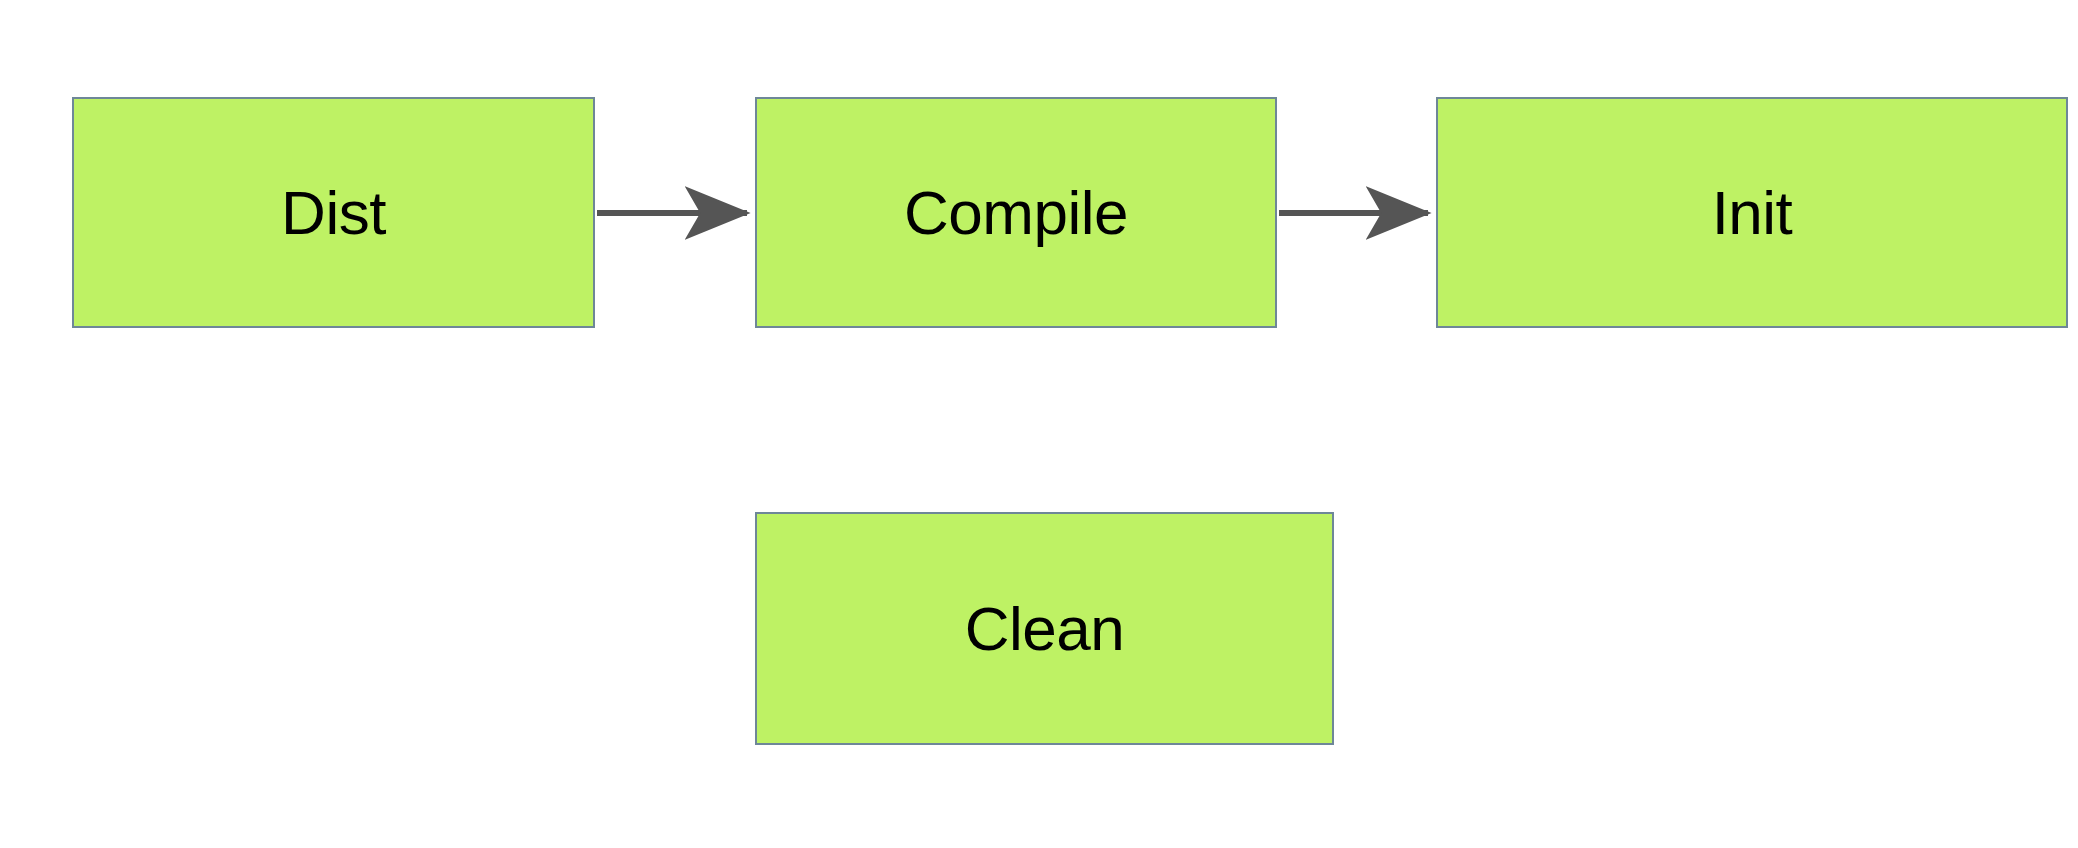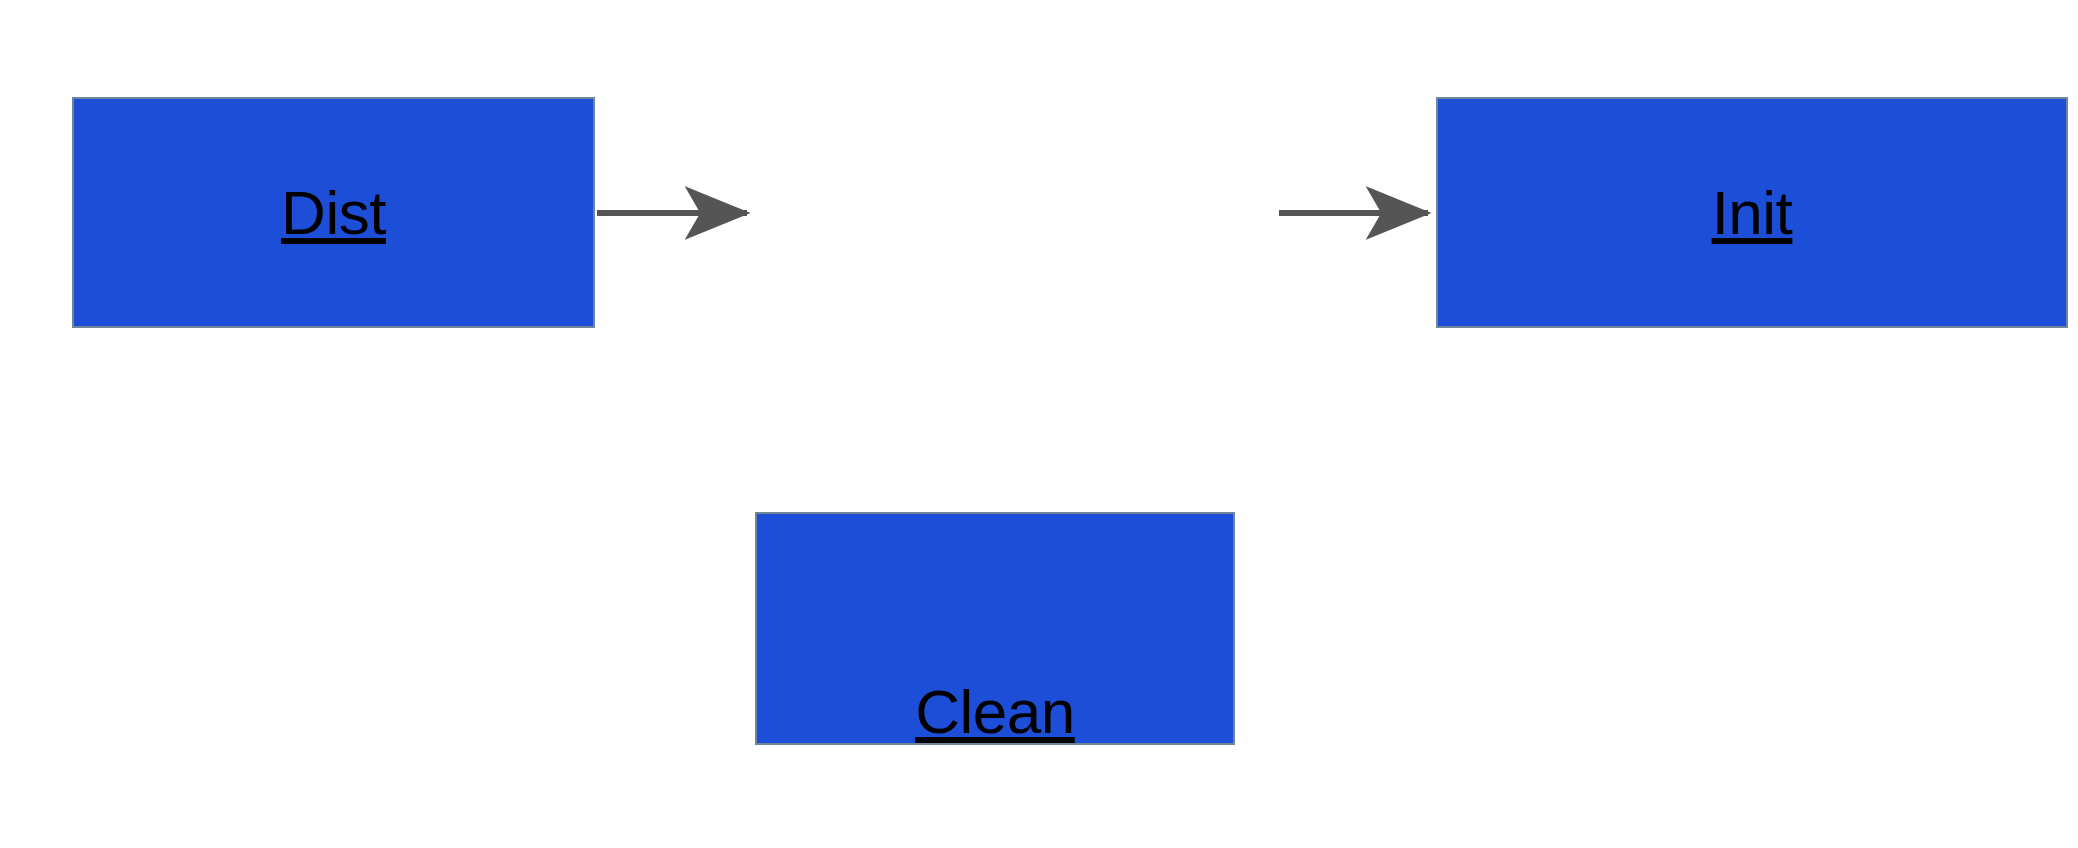--- a/index.html
+++ b/index.html
@@ -21,42 +21,41 @@
   .diagram-svg {
     position: absolute;
     left: 0;
     top: 0;
     width: 2078px;
     height: 848px;
   }
   .node-box {
     position: absolute;
     box-sizing: border-box;
-    background: #1d4ed8;
+    background: #bef264;
     border: 2px solid #6e8798;
     display: flex;
     align-items: center;
     justify-content: center;
-    text-decoration: underline;
   }
   .node-label {
     font-family: "Liberation Sans", sans-serif;
     font-size: 62px;
     font-weight: 400;
     color: #000000;
     line-height: 1;
     letter-spacing: -0.5px;
     white-space: nowrap;
     user-select: none;
   }
   
   #node-dist    { left: 72px;   top: 97px;  width: 523px; height: 231px; }
   #node-compile { left: 755px;  top: 97px;  width: 522px; height: 231px; }
   #node-init    { left: 1436px; top: 97px;  width: 632px; height: 231px; }
-  #node-clean   { left: 755px;  top: 512px; width: 480px; height: 233px; align-items: flex-end; }
+  #node-clean   { left: 755px;  top: 512px; width: 579px; height: 233px; }
 </style>
 </head>
 <body>
 
 <div id="canvas">
 
   <svg class="diagram-svg" viewBox="0 0 2078 848" xmlns="http://www.w3.org/2000/svg">
     <defs>
       <marker id="arrowhead" markerWidth="11" markerHeight="9" refX="10.4" refY="4.5" orient="auto" markerUnits="strokeWidth">
         <path d="M 0,0 L 11,4.5 L 0,9 L 2.6,4.5 Z" fill="#555555"></path>
@@ -69,20 +68,23 @@
 
     <g>
       <line x1="1279" y1="213" x2="1428" y2="213" stroke="#555555" stroke-width="6" marker-end="url(#arrowhead)"></line>
     </g>
   </svg>
 
   <div class="node-box" id="node-dist">
     <span class="node-label">Dist</span>
   </div>
 
+  <div class="node-box" id="node-compile">
+    <span class="node-label">Compile</span>
+  </div>
 
   <div class="node-box" id="node-init">
     <span class="node-label">Init</span>
   </div>
 
   <div class="node-box" id="node-clean">
     <span class="node-label">Clean</span>
   </div>
 
 </div>

